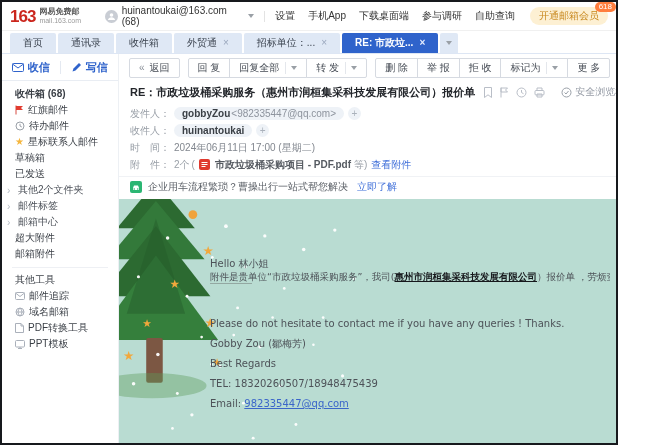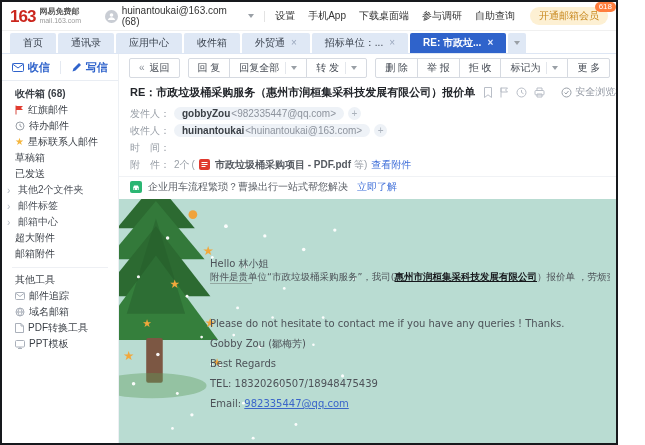--- a/index.html
+++ b/index.html
@@ -122,23 +122,20 @@
   </header>
 
   <nav class="tabbar">
     <div class="tab">
         <span>首页</span>
       </div>
     <div class="tab">
         <span>通讯录</span>
       </div>
     <div class="tab">
-        <span>应用中心</span>
-      </div>
-    <div class="tab">
         <span>收件箱</span>
       </div>
     <div class="tab">
         <span>外贸通</span>
         <span class="x">×</span>
       </div>
     <div class="tab">
         <span>招标单位：...</span>
         <span class="x">×</span>
       </div>
@@ -333,26 +330,26 @@
           <span class="pill">
             <span class="pname">gobbyZou</span>
             <span class="paddr">&lt;982335447@qq.com&gt;</span>
           </span>
           <span class="plus">+</span>
         </div>
         <div class="mrow">
           <span class="mlabel">收件人：</span>
           <span class="pill">
             <span class="pname">huinantoukai</span>
-            <span class="paddr">&lt;huinantoukai@163.com&gt;</span>
           </span>
           <span class="plus">+</span>
         </div>
         <div class="mrow">
           <span class="mlabel">时　间：</span>
+          <span class="mtime">2024年06月11日 17:00 (星期二)</span>
         </div>
         <div class="mrow">
           <span class="mlabel">附　件：</span>
           <span>2个</span>
           <span style="margin:0 2px;">(</span>
           <span class="pdfchip">
             <svg width="11" height="11" viewBox="0 0 11 11">
                 <rect width="11" height="11" rx="2" fill="#e0392e"></rect>
                 <path d="M2.5 3.5h6M2.5 5.5h6M2.5 7.5h4" stroke="#fff"></path>
               </svg>

